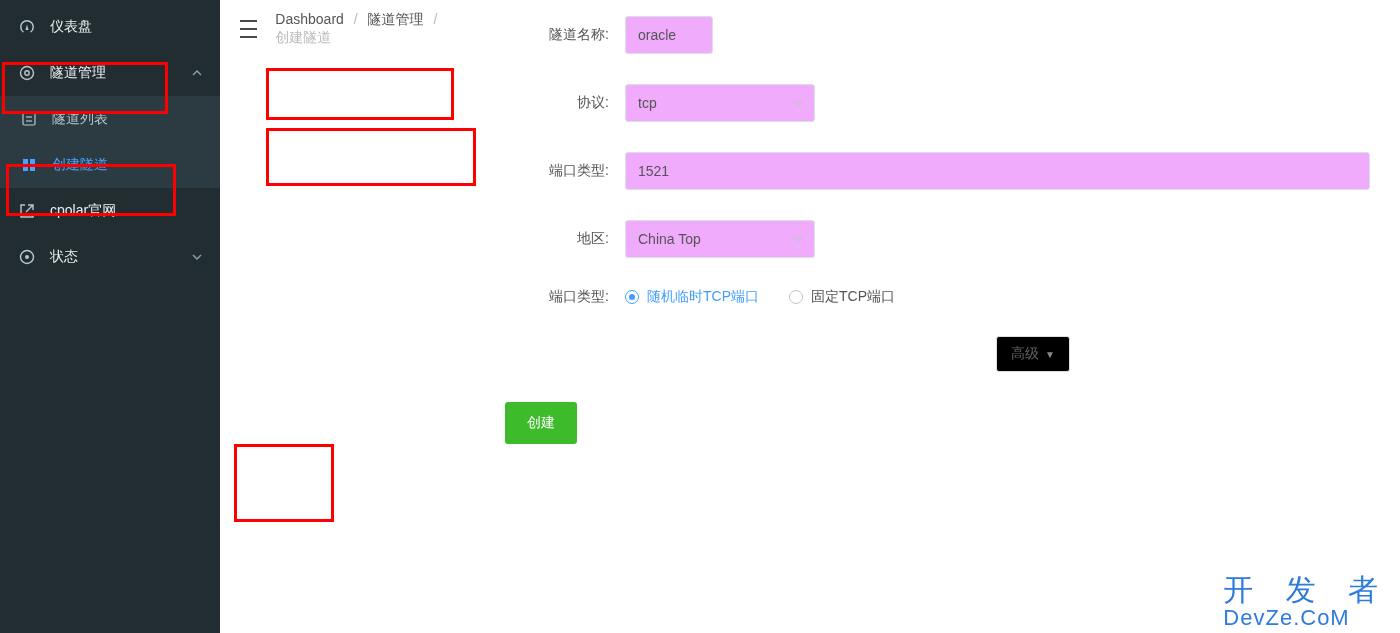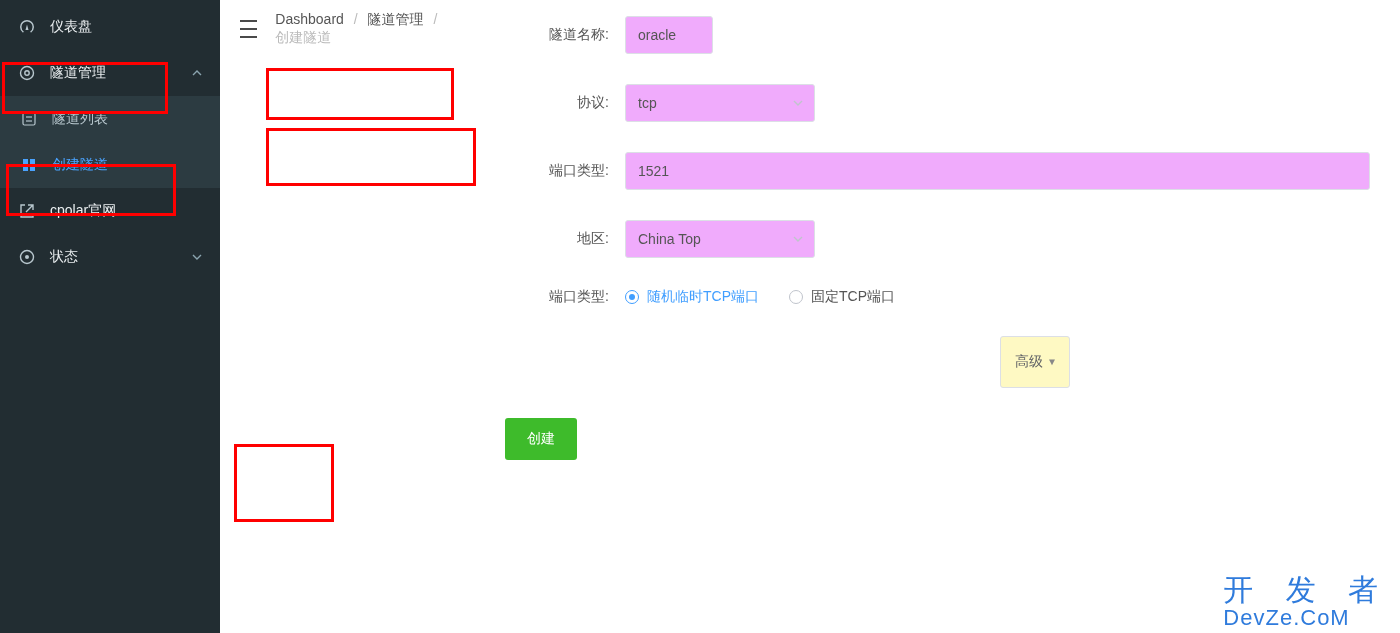--- a/index.html
+++ b/index.html
@@ -170,27 +170,26 @@
 
   .adv-row {
     display: flex;
     justify-content: flex-end;
     padding-right: 300px;
     margin-top: 10px;
   }
   .adv-btn {
     border: 1px solid #dcdfe6;
     border-radius: 3px;
-    padding: 16px 14px;
+    padding: 8px 14px;
     color: #606266;
     font-size: 14px;
     cursor: pointer;
     display: inline-flex; align-items:center;
-    background:#fef9c3;
-    font-family:Liberation Mono, monospace;
+    background:#000000;
   }
   .adv-btn .tri { margin-left:6px; font-size:10px; color:#888; }
 
   .submit-btn {
     background: #3ebb2b;
     color: #fff;
     border: none;
     border-radius: 3px;
     padding: 12px 22px;
     font-size: 14px;

